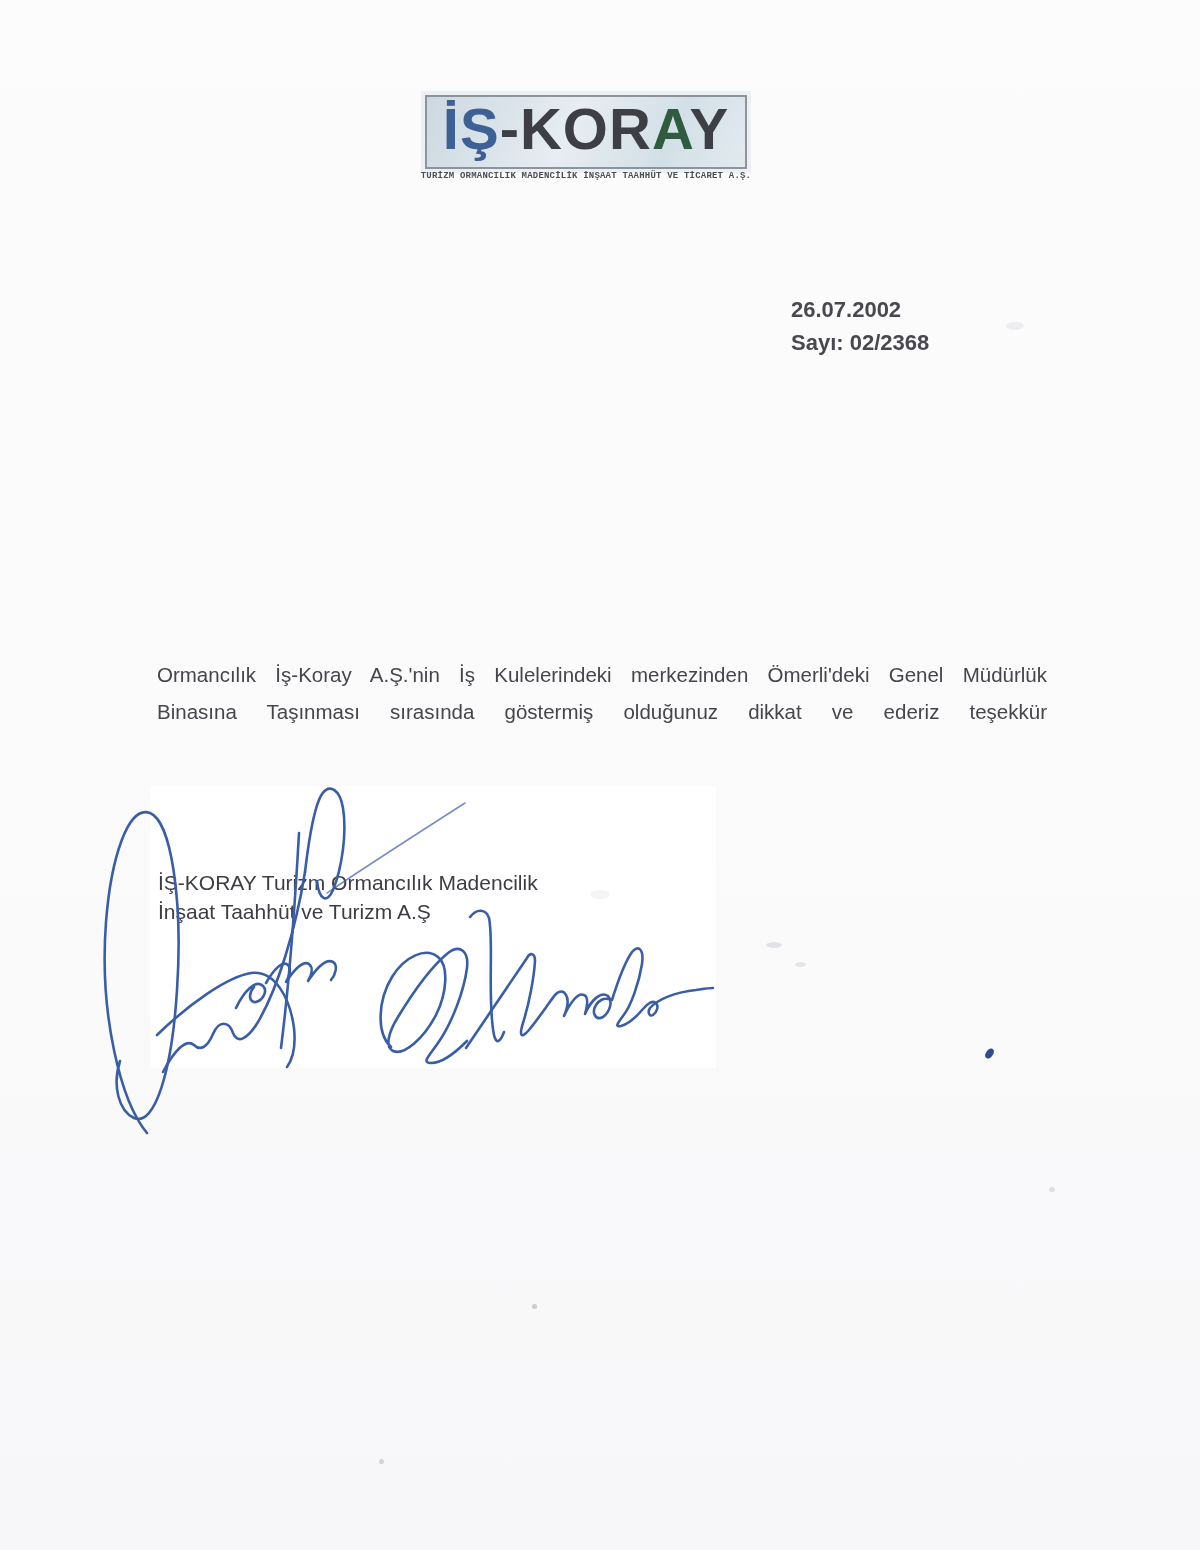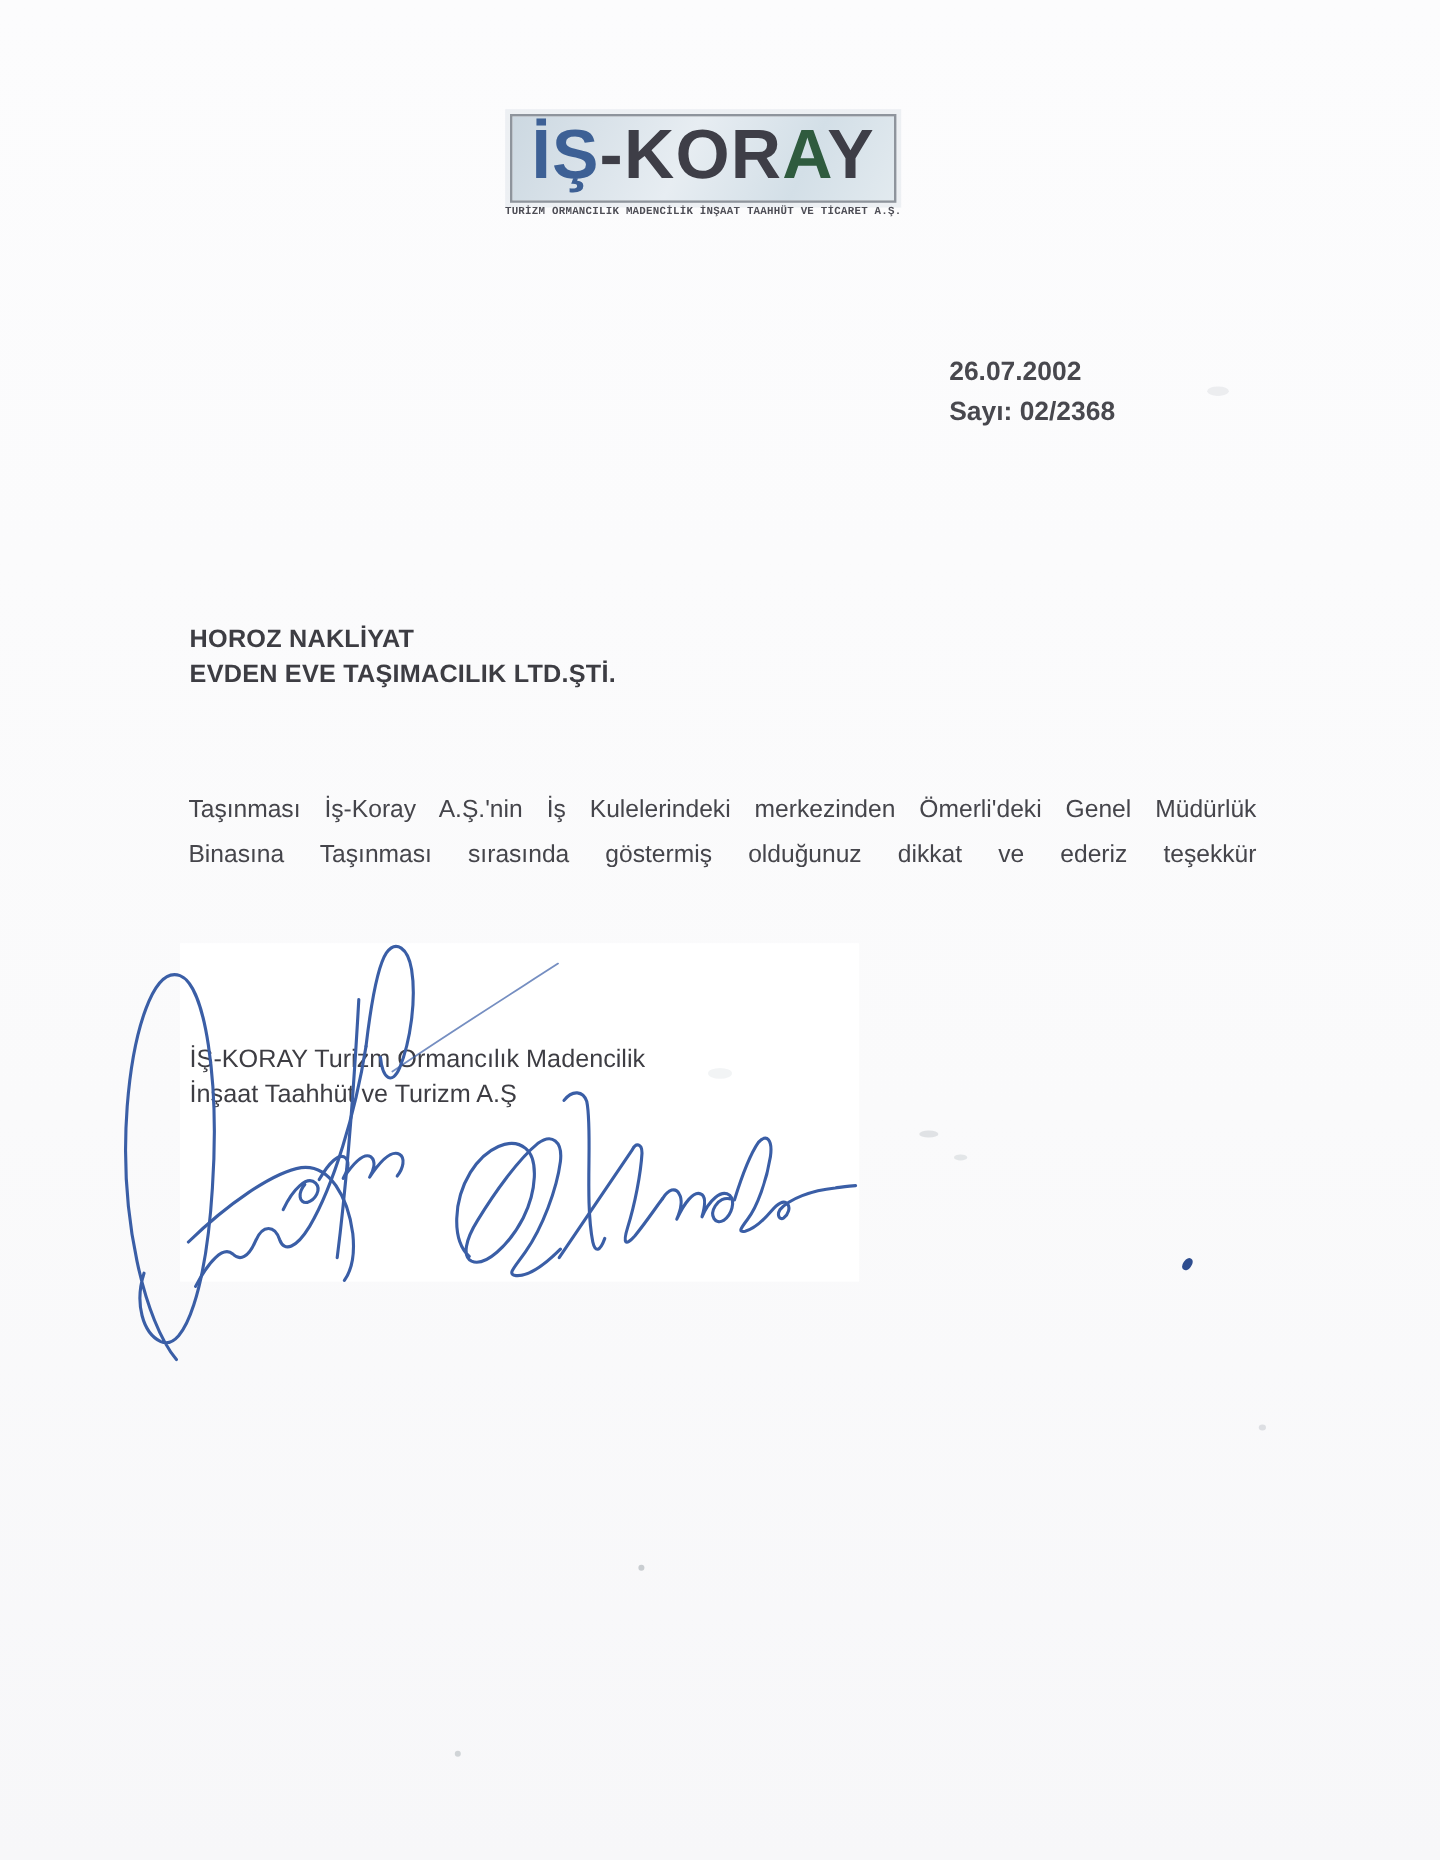--- a/index.html
+++ b/index.html
@@ -59,27 +59,23 @@
   <div class="logo-box">
     <span class="logo-text"><span style="color: rgb(61, 96, 149); margin-top: 12px;">İŞ</span><span style="color: rgb(62, 62, 71);">-KOR</span><span style="color: rgb(47, 91, 62);">A</span><span style="color: rgb(62, 62, 71);">Y</span></span>
   </div>
   <div class="logo-subtitle">TURİZM ORMANCILIK MADENCİLİK İNŞAAT TAAHHÜT VE TİCARET A.Ş.</div>
 
   <div class="date-block">
     <div>26.07.2002</div>
     <div>Sayı: 02/2368</div>
   </div>
 
-  <div class="recipient">
-    <div>HOROZ NAKLİYAT</div>
-    <div>EVDEN EVE TAŞIMACILIK LTD.ŞTİ.</div>
-  </div>
 
   <div class="body-text">
-    <div class="just">Taşınması İş-Koray A.Ş.'nin İş Kulelerindeki merkezinden Ömerli'deki Genel Müdürlük</div>
+    <div class="just">Ormancılık İş-Koray A.Ş.'nin İş Kulelerindeki merkezinden Ömerli'deki Genel Müdürlük</div>
     <div class="just">Binasına Taşınması sırasında göstermiş olduğunuz dikkat ve ederiz teşekkür</div>
   </div>
 
   <div class="sig-text">
     <div>İŞ-KORAY Turizm Ormancılık Madencilik</div>
     <div>İnşaat Taahhüt ve Turizm A.Ş</div>
   </div>
 
   <div class="signatures" style="color: rgb(58, 94, 166);">
     <svg viewBox="0 0 1200 1550" xmlns="http://www.w3.org/2000/svg">

